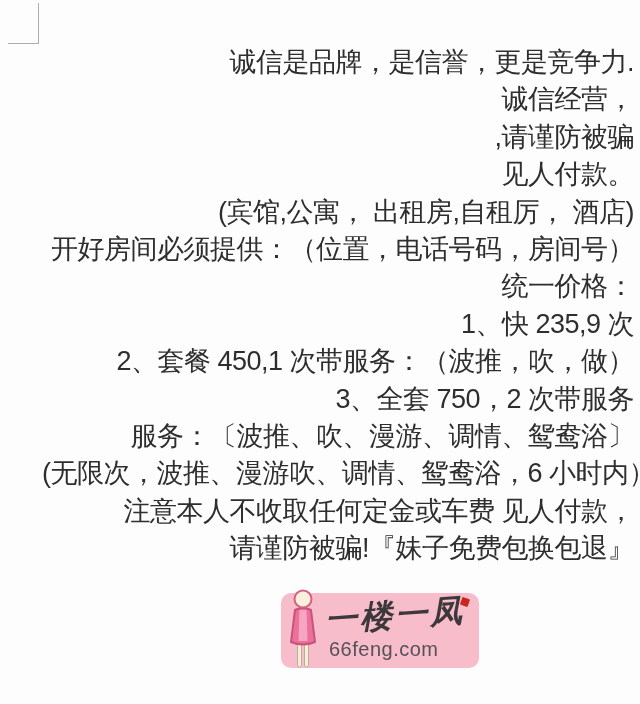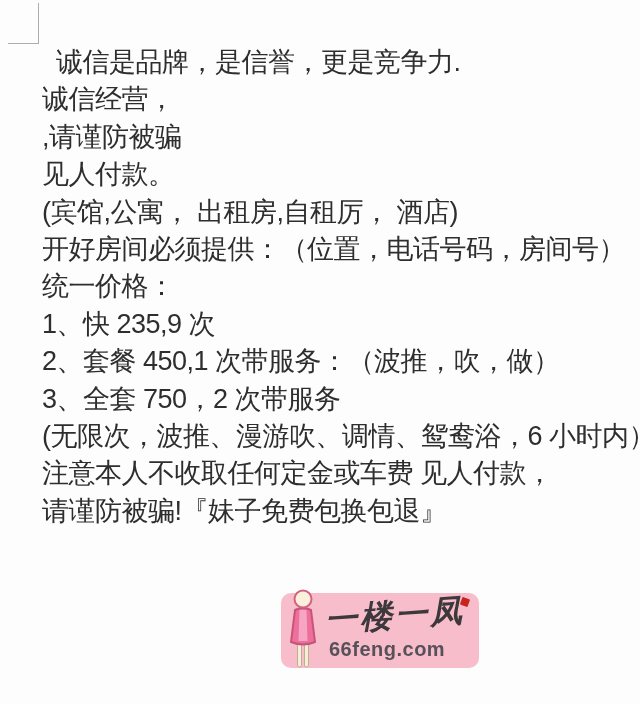--- a/index.html
+++ b/index.html
@@ -23,20 +23,21 @@
     border-bottom: 1px solid #adadad;
     z-index: 1;
   }
   
   .doc {
     position: absolute;
     left: 42px;
     top: 44px;
     right: 6px;
     z-index: 2;
+    text-align: right;
   }
   .line {
     height: 37.4px;
     line-height: 37.4px;
     font-size: 27px;
     letter-spacing: -0.5px;
     color: #2e2e2e;
     white-space: pre;
   }
   
@@ -80,21 +81,21 @@
     color: #3c383c;
     transform: rotate(-4deg);
     letter-spacing: 3px;
     white-space: nowrap;
   }
   .wm-domain {
     position: absolute;
     left: 48px;
     top: 52px;
     font-size: 20px;
-    font-weight: bold;
+    font-weight: normal;
     color: #575159;
     letter-spacing: 0.5px;
     white-space: nowrap;
   }
   .wm-seal {
     position: absolute;
     right: 10px;
     top: 12px;
     width: 8px;
     height: 8px;
@@ -116,20 +117,21 @@
     <div class="line">  诚信是品牌，是信誉，更是竞争力.</div>
     <div class="line">诚信经营，</div>
     <div class="line">,请谨防被骗</div>
     <div class="line">见人付款。</div>
     <div class="line">(宾馆,公寓， 出租房,自租厉， 酒店)</div>
     <div class="line">开好房间必须提供：（位置，电话号码，房间号）</div>
     <div class="line">统一价格：</div>
     <div class="line">1、快 235,9 次</div>
     <div class="line">2、套餐 450,1 次带服务：（波推，吹，做）</div>
     <div class="line">3、全套 750，2 次带服务</div>
+    <div class="line">服务：〔波推、吹、漫游、调情、鸳鸯浴〕</div>
     <div class="line">(无限次，波推、漫游吹、调情、鸳鸯浴，6 小时内）</div>
     <div class="line">注意本人不收取任何定金或车费 见人付款，</div>
     <div class="line">请谨防被骗!『妹子免费包换包退』</div>
   </div>
 
   <div class="wm-fg">
     <svg class="wm-girl" viewBox="0 0 34 82" xmlns="http://www.w3.org/2000/svg">
 
       <rect x="11.5" y="54" width="4" height="24" rx="2" fill="#f7eed8" stroke="#bfae96" stroke-width="1"></rect>
       <rect x="18.5" y="54" width="4" height="24" rx="2" fill="#f7eed8" stroke="#bfae96" stroke-width="1"></rect>

